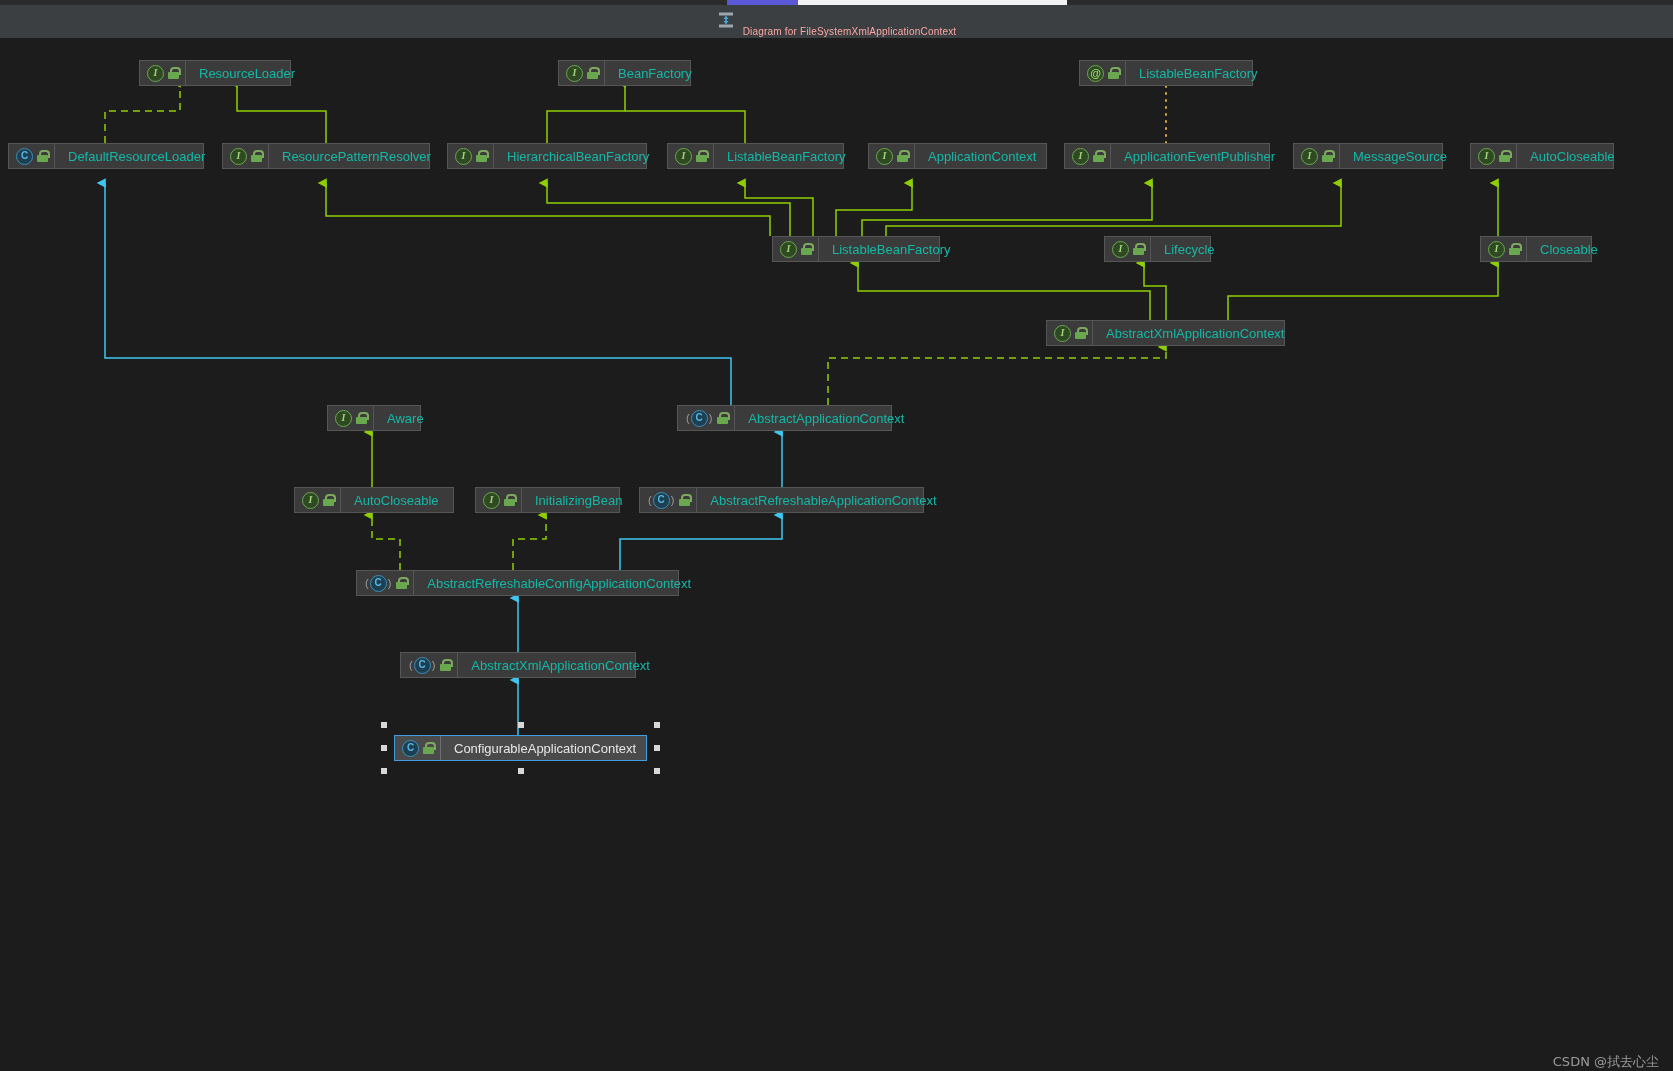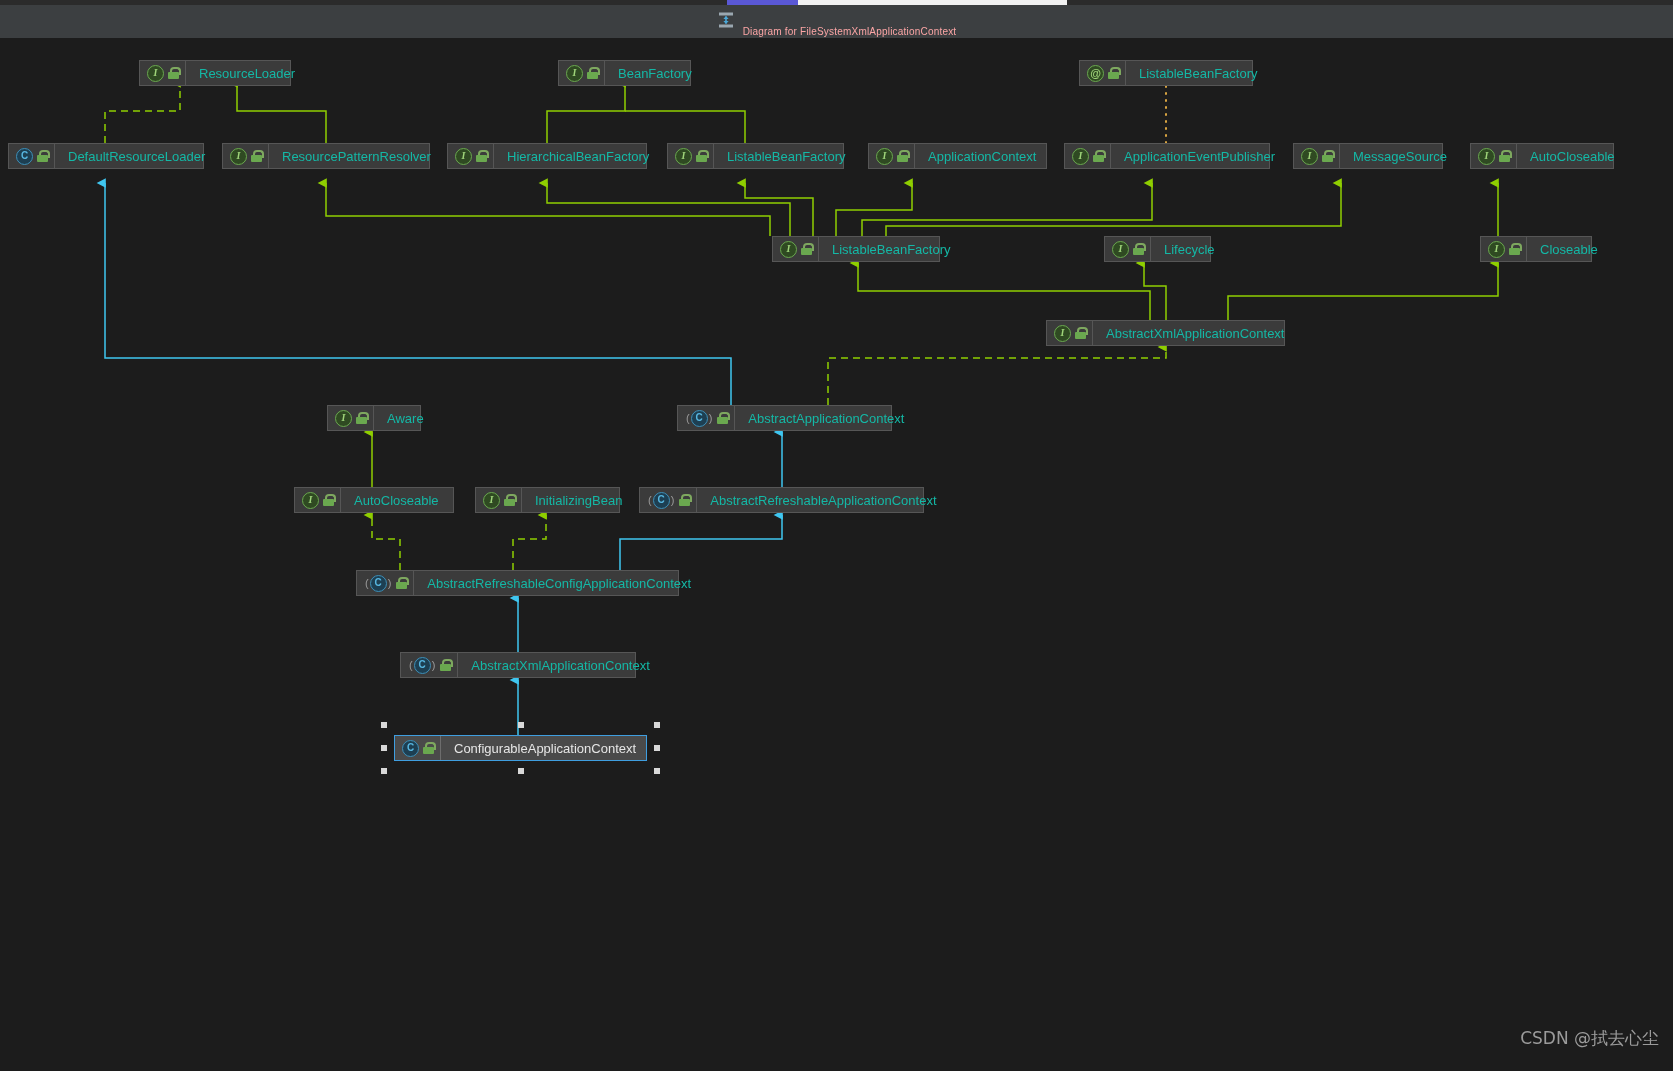--- a/index.html
+++ b/index.html
@@ -48,21 +48,21 @@
               background:#6aa84f;border-radius:1px;}
 
   
   .node.selected{border:1px solid #3f9ee0;background:#4a4a4a;}
   .node.selected .label{color:#e6e6e6;}
   .node.selected .gutter{background:#4a4a4a;border-right-color:#6d6d6d;}
   .handles{position:absolute;pointer-events:none;}
   .handle{position:absolute;width:6px;height:6px;background:#d8d8d8;}
 
   
-  #watermark{position:absolute;right:14px;bottom:21px;color:#9b9b9b;font-size:17px;
+  #watermark{position:absolute;right:14px;bottom:0;color:#9b9b9b;font-size:13px;
              font-family:"DejaVu Sans",sans-serif;}
 </style>
 </head>
 <body>
 
 <div id="top-strip">
   <div class="seg" id="strip-accent"></div>
   <div class="seg" id="strip-light"></div>
 </div>
 

